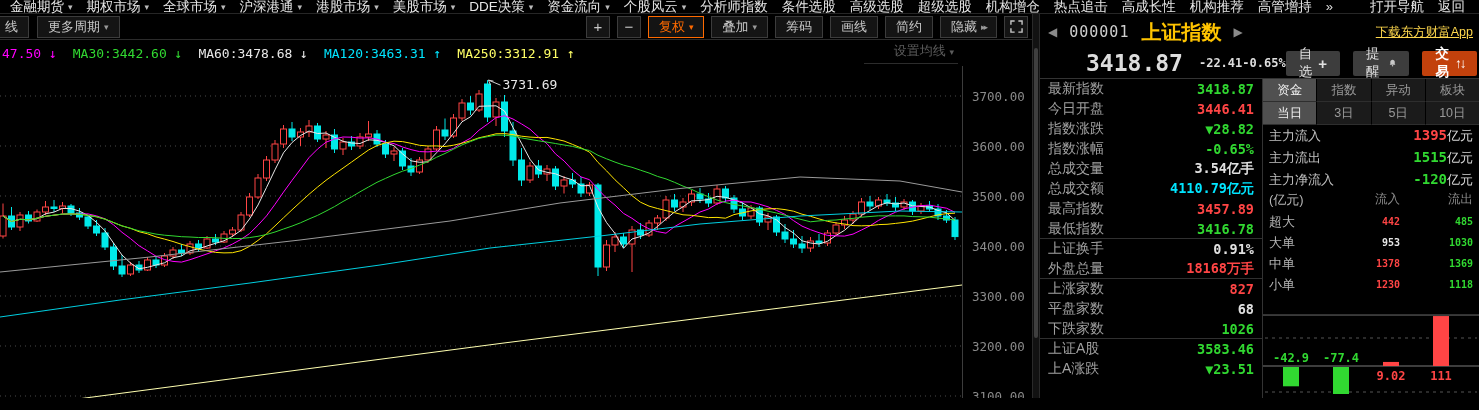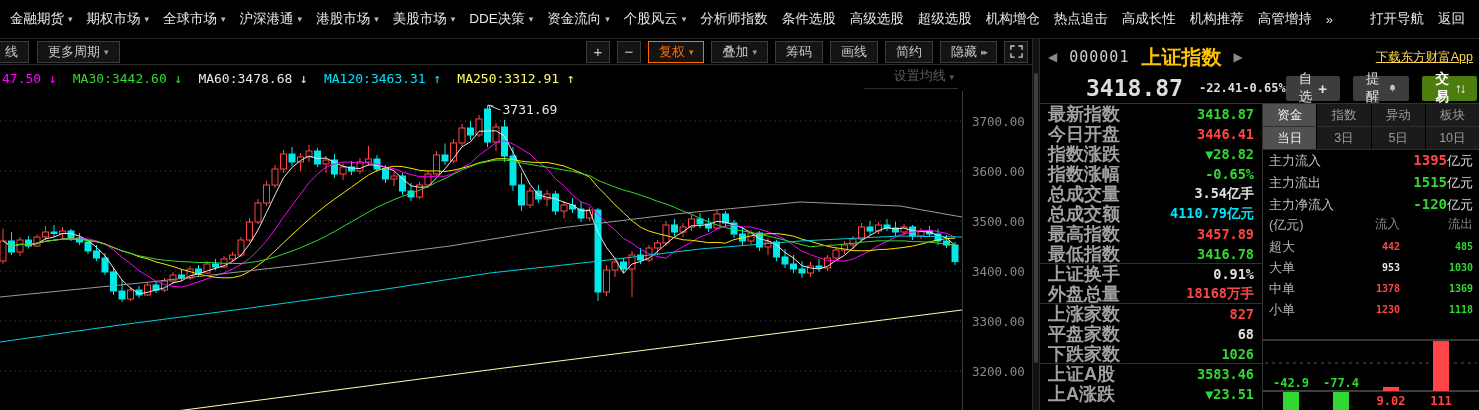--- a/index.html
+++ b/index.html
@@ -2,21 +2,21 @@
 <html><head>
 <meta charset="utf-8">
 <style>
   * { box-sizing: border-box; margin: 0; padding: 0; }
   html,body { background:#000; }
   .app { position:relative; width:1479px; height:410px; background:#000; overflow:hidden;
          font-family:"Liberation Sans","DejaVu Sans",sans-serif; color:#ddd; }
   .mono { font-family:"DejaVu Sans Mono","Liberation Mono",monospace; }
 
   
-  .menubar { display:flex; align-items:center; height:39px; padding:0 14px 0 10px;
+  .menubar { display:flex; align-items:center; height:14px; padding:0 14px 0 10px;
              gap:14px; border-bottom:1px solid #262626; white-space:nowrap; }
   .mitem { color:#e6e6e6; font-size:13.5px; cursor:default; display:inline-flex; align-items:center; gap:4px; }
   .mitem .dd { color:#bbb; font-size:9px; }
   .m-spacer { flex:1; }
   .m-overflow { color:#ddd; font-size:13px; }
 
   .content { display:flex; height:384px; }
   .chart-col { width:1032px; display:flex; flex-direction:column; }
 
   
@@ -56,29 +56,29 @@
   .q-code { color:#cfcfcf; font-size:15px; letter-spacing:1px; }
   .q-name { color:#ffc400; font-size:20px; font-weight:bold; }
   .q-link { margin-left:auto; color:#ffd84d; font-size:12.5px; text-decoration:underline; }
   .q-row2 { display:flex; align-items:center; height:32px; }
   .q-price { margin-left:38px; font-size:23px; font-weight:bold; }
   .q-chg { margin-left:16px; display:flex; flex-direction:row; font-size:12px; line-height:14px; font-weight:bold; }
   .q-btns { margin-left:auto; display:flex; gap:13px; padding-right:6px; }
   .qbtn { display:inline-flex; align-items:center; gap:6px; height:25px; padding:0 13px;
           background:#3d3d3d; color:#e0e0e0; font-size:13.5px; border-radius:2px; cursor:default; }
   .qbtn .plus { font-size:15px; font-weight:bold; }
-  .qbtn.trade { background:#4d7c0f; color:#fff; font-weight:bold; }
+  .qbtn.trade { background:#c2410c; color:#fff; font-weight:bold; }
   .qbtn.trade .updown { font-weight:bold; letter-spacing:-2px; }
 
   .panel-body { flex:1; display:flex; border-top:1px solid #333; }
 
   
   .dlist { width:222px; }
   .drow { height:20px; display:flex; align-items:center; justify-content:space-between; padding:0 8px; }
-  .drow .lbl { color:#a0a0a0; font-size:18px;font-weight:bold; }
+  .drow .lbl { color:#a0a0a0; font-size:14px; }
   .drow .val { font-size:13.5px; font-weight:bold; font-family:"DejaVu Sans Mono","Liberation Mono",monospace; }
   .drow.divider { border-bottom:1px solid #303030; }
 
   
   .flow { flex:1; display:flex; flex-direction:column; border-left:1px solid #333; }
   .tabs { display:flex; height:23px; }
   .tab { flex:1; display:flex; align-items:center; justify-content:center; font-size:12.5px;
          color:#9a9a9a; background:#1b1b1b; border-right:1px solid #000; border-bottom:1px solid #2e2e2e; cursor:default; }
   .tab:last-child { border-right:none; }
   .tab.active { background:#505050; color:#f2f2f2; }

